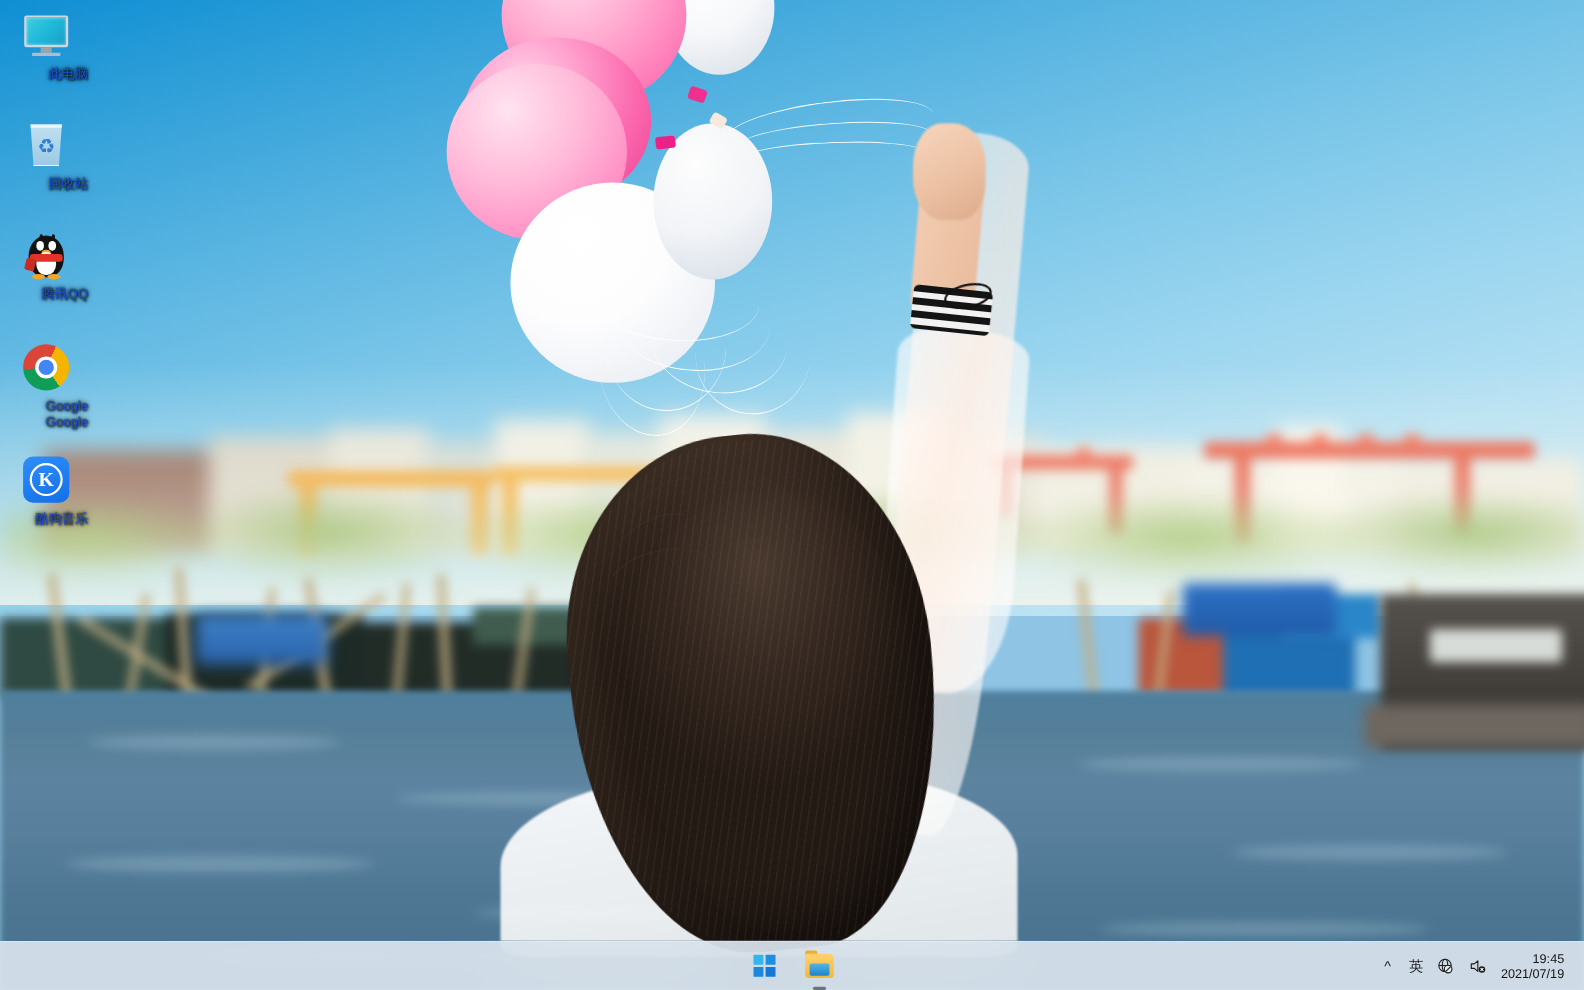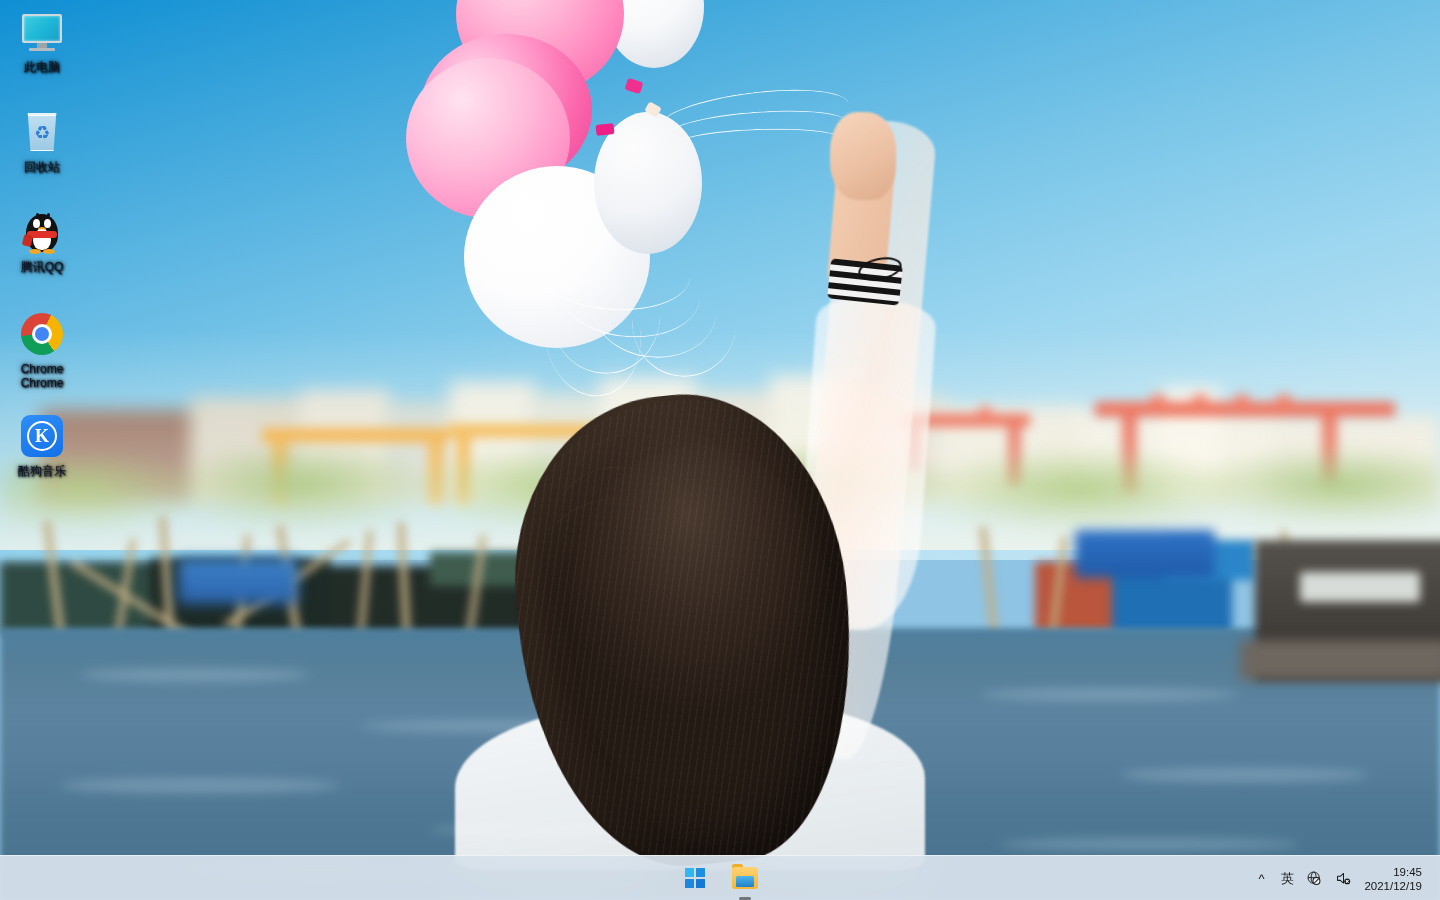--- a/index.html
+++ b/index.html
@@ -211,22 +211,22 @@
   .desk-icon {
     position: absolute; left: 4px; width: 76px;
     display: flex; flex-direction: column; align-items: center;
     cursor: default;
   }
   .desk-icon .glyph {
     width: 48px; height: 48px; position: relative;
     display: flex; align-items: center; justify-content: center;
   }
   .desk-icon .lbl {
-    margin-top: 4px; width: 76px; text-align: center;
-    color: #0f172a; font-size: 12px; line-height: 14px;
+    margin-top: 4px; width: 76px; text-align: right;
+    color: #1d4ed8; font-size: 12px; line-height: 14px;
     text-shadow: 0 0 3px rgba(0,0,0,.95), 1px 1px 2px rgba(0,0,0,.9), 0 0 6px rgba(0,0,0,.6);
     word-break: break-word;
   }
 
   
   .mon-screen {
     width: 40px; height: 29px; border-radius: 2px;
     background: linear-gradient(135deg,#3ecfe0 0%,#1fb8d8 50%,#1a9fc8 100%);
     border: 2px solid #cfd8dd;
     box-shadow: inset 0 0 3px rgba(255,255,255,.6);
@@ -564,21 +564,21 @@
           <div class="qq-foot" style="left:21px;"></div>
         </div>
       </div>
       <div class="lbl">腾讯QQ</div>
     </div>
 
     <div class="desk-icon" style="top:310px;">
       <div class="glyph">
         <div class="chrome"></div>
       </div>
-      <div class="lbl">Chrome Chrome</div>
+      <div class="lbl">Google Google</div>
     </div>
 
     <div class="desk-icon" style="top:412px;">
       <div class="glyph">
         <div class="kugou">
           <div class="kugou-ring">K</div>
         </div>
       </div>
       <div class="lbl">酷狗音乐</div>
     </div>
@@ -633,20 +633,20 @@
         <svg width="17" height="17" viewBox="0 0 20 20">
           <path d="M3 7.4h3.2L10 4.1v11.3L6.2 12.2H3z" fill="none" stroke="#1b1b1b" stroke-width="1.2" stroke-linejoin="round"></path>
           <circle cx="14.4" cy="13.4" r="3.5" fill="#1b1b1b"></circle>
           <line x1="12.9" y1="11.9" x2="15.9" y2="14.9" stroke="#fff" stroke-width="1.2"></line>
           <line x1="15.9" y1="11.9" x2="12.9" y2="14.9" stroke="#fff" stroke-width="1.2"></line>
         </svg>
       </div>
 
       <div class="clock">
         <div>19:45</div>
-        <div>2021/12/19</div>
+        <div>2021/07/19</div>
       </div>
 
       <div class="showdesk"></div>
     </div>
   </div>
 
 </div>
 
 </body></html>

